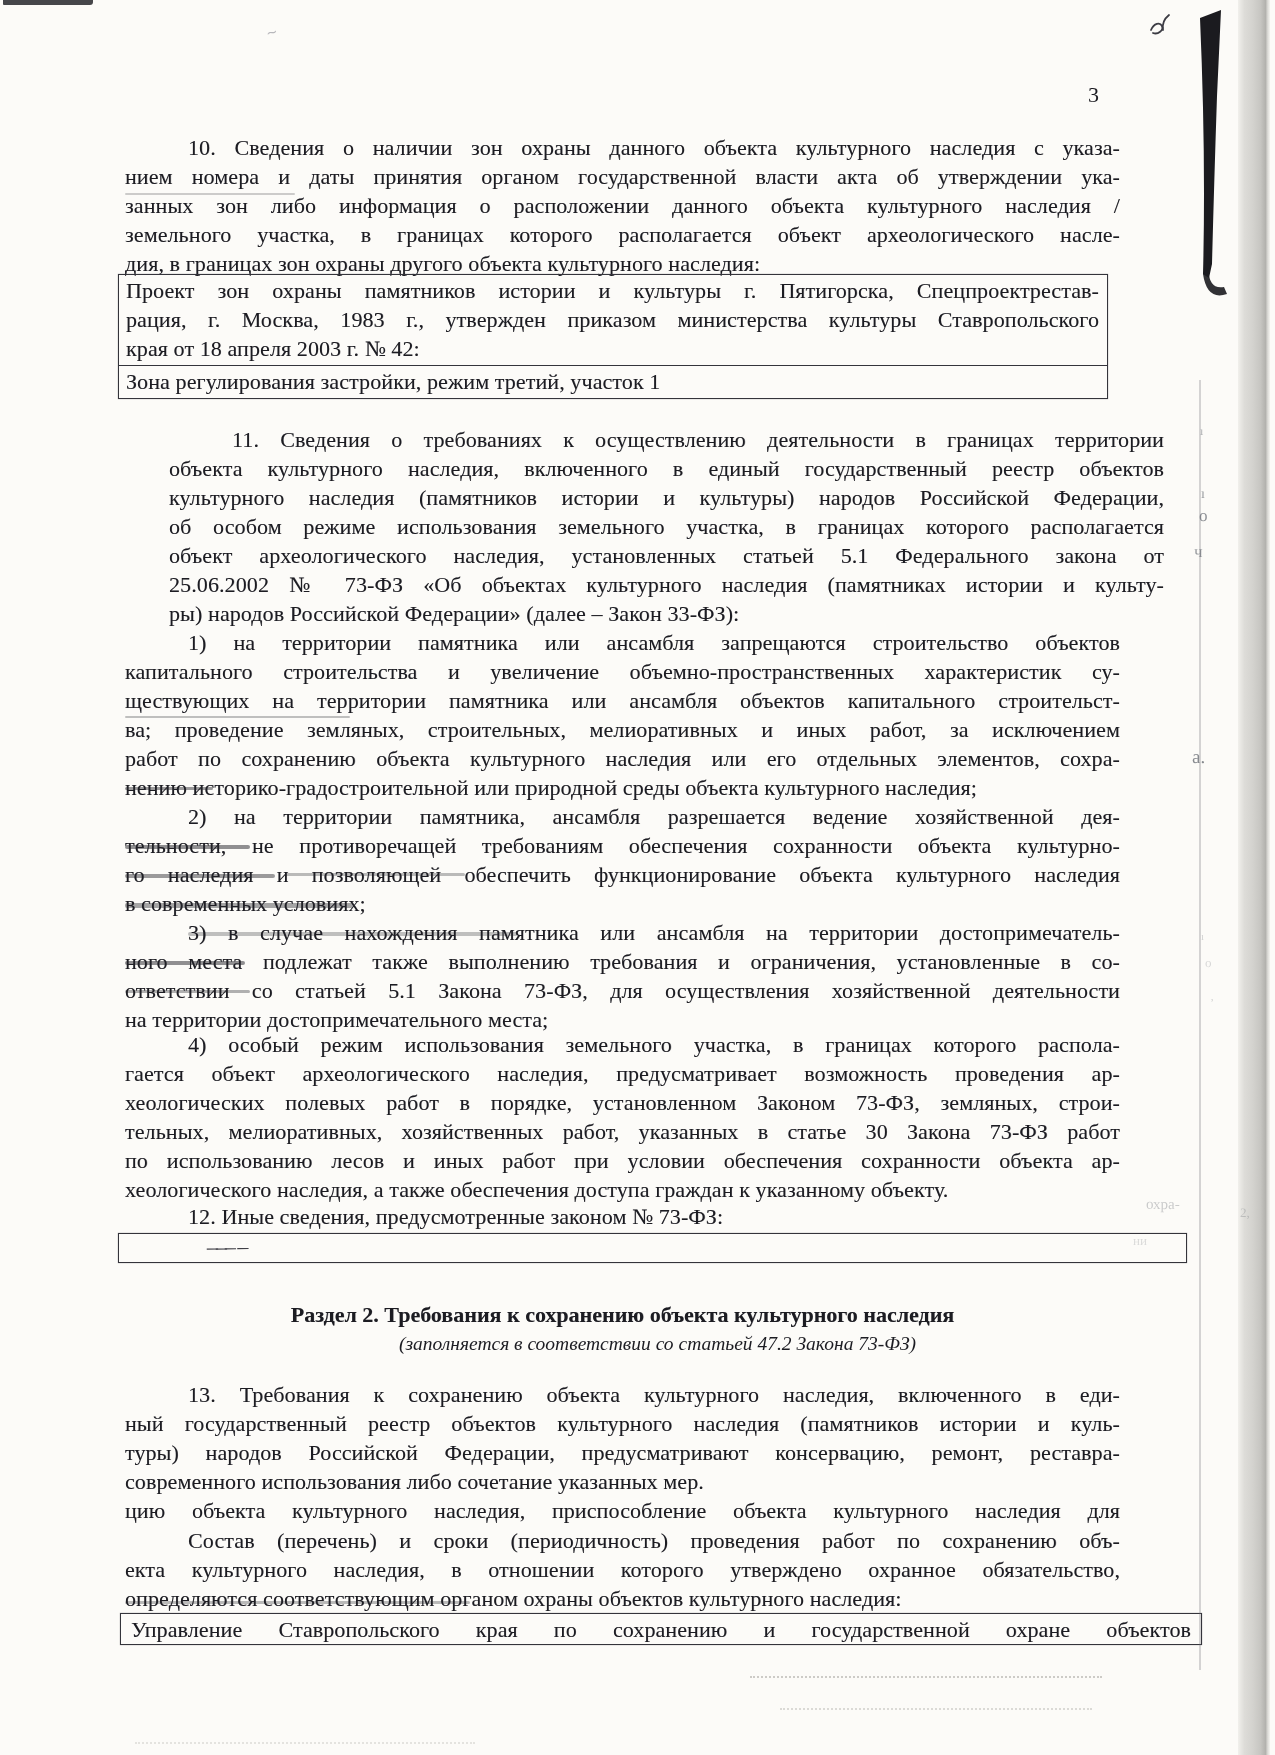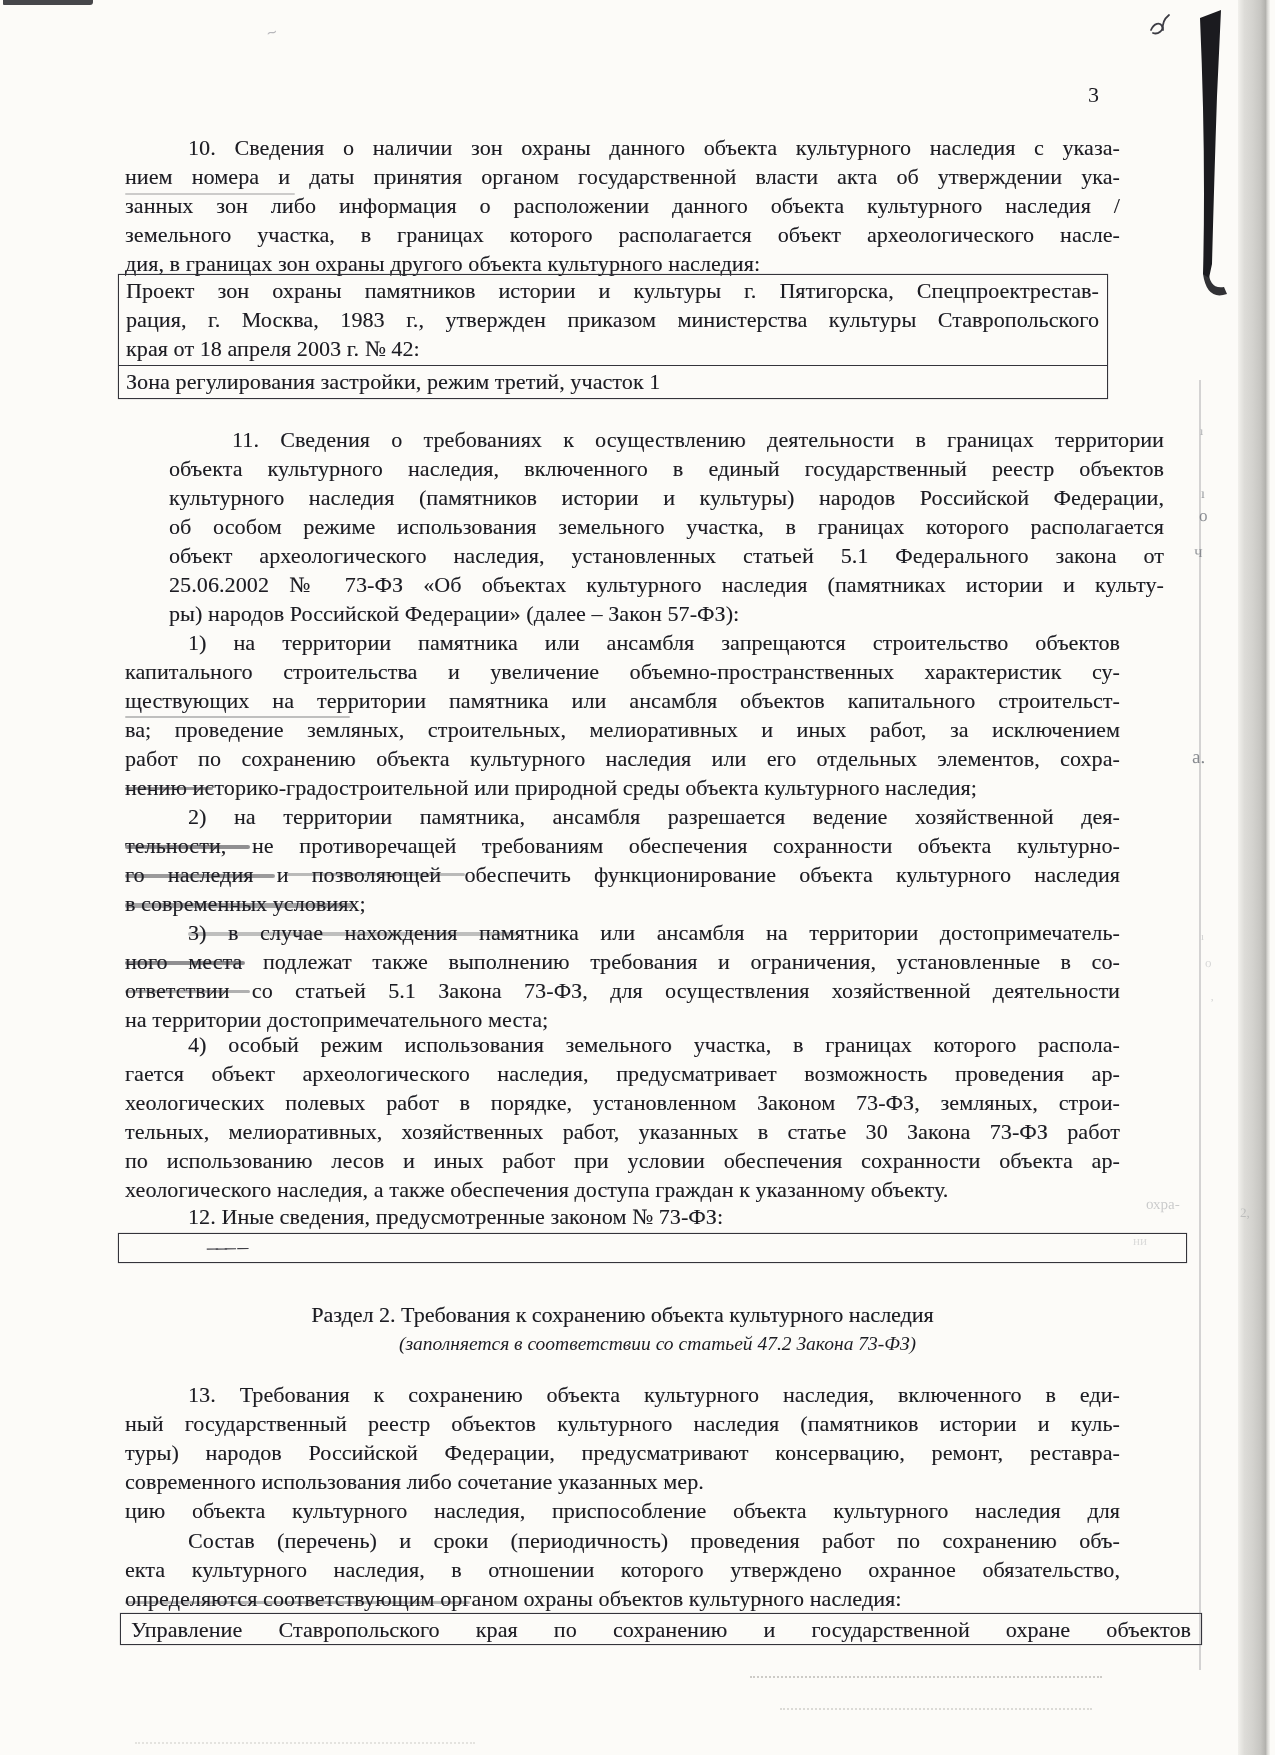--- a/index.html
+++ b/index.html
@@ -21,21 +21,21 @@
   .indent .line:first-child { text-indent:63px; }
   .valuebox {
     position:absolute; border:1.6px solid #34343b;
     box-shadow:0 0 1px rgba(40,40,50,0.5);
     background:transparent;
   }
   .valuebox .row { padding:1px 8px 2px 7px; }
   .valuebox .row + .row { border-top:1.5px solid #34343b; }
   .sect-title {
     position:absolute; left:125px; width:995px; text-align:center;
-    font-weight:normal; font-size:22px; line-height:28px;
+    font-weight:bold; font-size:22px; line-height:28px;
     text-shadow:0.3px 0.3px 0.5px rgba(30,30,40,0.4);
   }
   .sect-sub {
     position:absolute; left:160px; width:995px; text-align:center;
     font-style:italic; font-size:19.5px; line-height:26px;
   }
   .pagenum { position:absolute; font-size:22px; }
   .streak { position:absolute; background:#26262c; filter:blur(0.7px); border-radius:2px; }
   .bleed {
     position:absolute; color:#565b64; font-family:"Liberation Serif",serif;
@@ -86,21 +86,21 @@
     </div>
   </div>
 
   <div class="txtblock indent" style="top:425px;margin-left:44px;">
       <div class="line">11. Сведения о требованиях к осуществлению деятельности в границах территории</div>
       <div class="line">объекта культурного наследия, включенного в единый государственный реестр объектов</div>
       <div class="line">культурного наследия (памятников истории и культуры) народов Российской Федерации,</div>
       <div class="line">об особом режиме использования земельного участка, в границах которого располагается</div>
       <div class="line">объект археологического наследия, установленных статьей 5.1 Федерального закона от</div>
       <div class="line">25.06.2002 № 73-ФЗ «Об объектах культурного наследия (памятниках истории и культу-</div>
-      <div class="line last">ры) народов Российской Федерации» (далее – Закон 57-ФЗ):</div>
+      <div class="line last">ры) народов Российской Федерации» (далее – Закон 33-ФЗ):</div>
     </div>
   <div class="txtblock indent" style="top:628px;">
       <div class="line">1) на территории памятника или ансамбля запрещаются строительство объектов</div>
       <div class="line">капитального строительства и увеличение объемно-пространственных характеристик су-</div>
       <div class="line">ществующих на территории памятника или ансамбля объектов капитального строительст-</div>
       <div class="line">ва; проведение земляных, строительных, мелиоративных и иных работ, за исключением</div>
       <div class="line">работ по сохранению объекта культурного наследия или его отдельных элементов, сохра-</div>
       <div class="line last">нению историко-градостроительной или природной среды объекта культурного наследия;</div>
     </div>
   <div class="txtblock indent" style="top:802px;">

